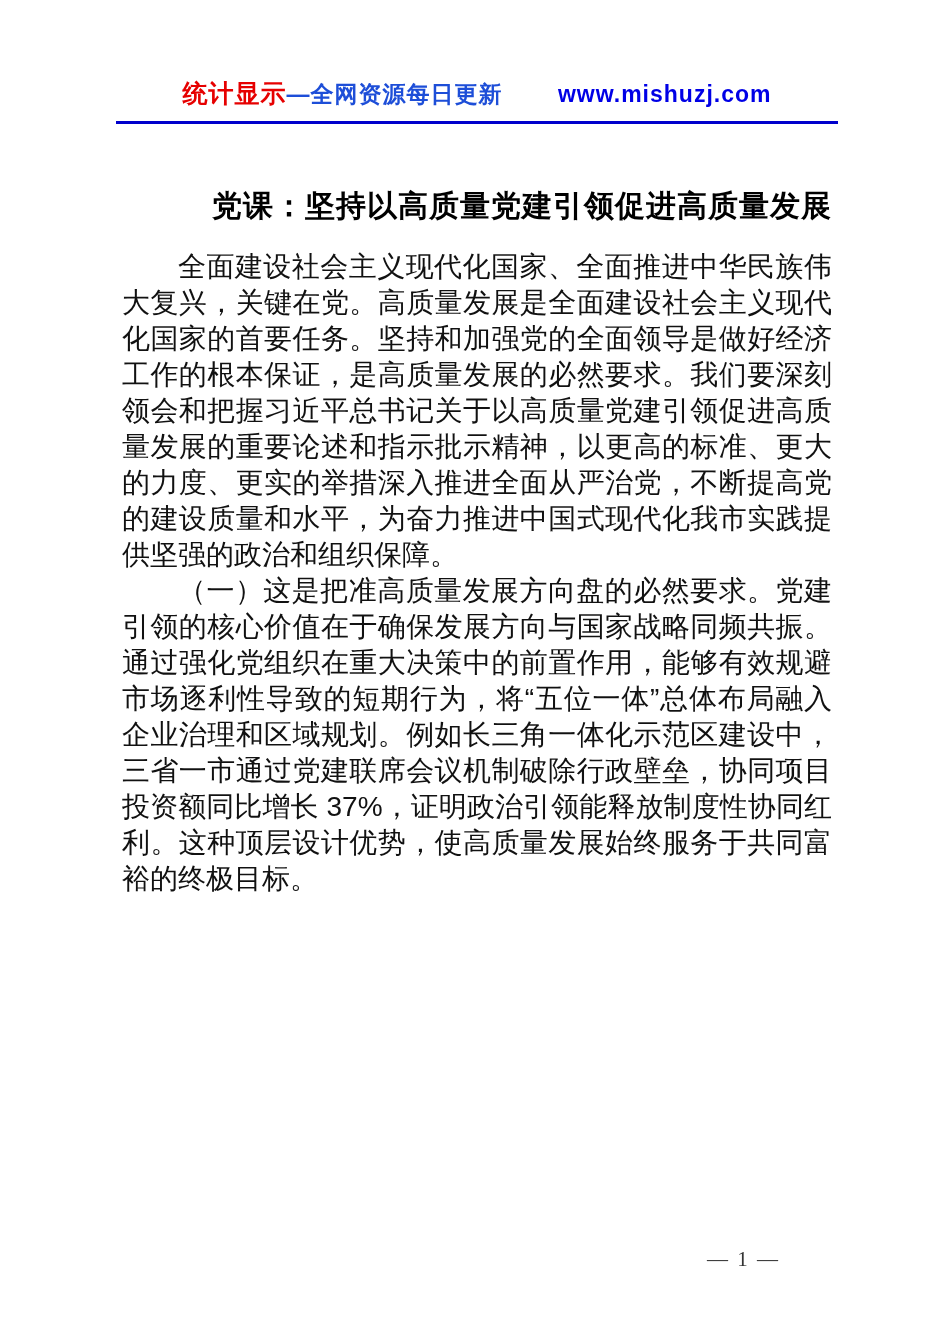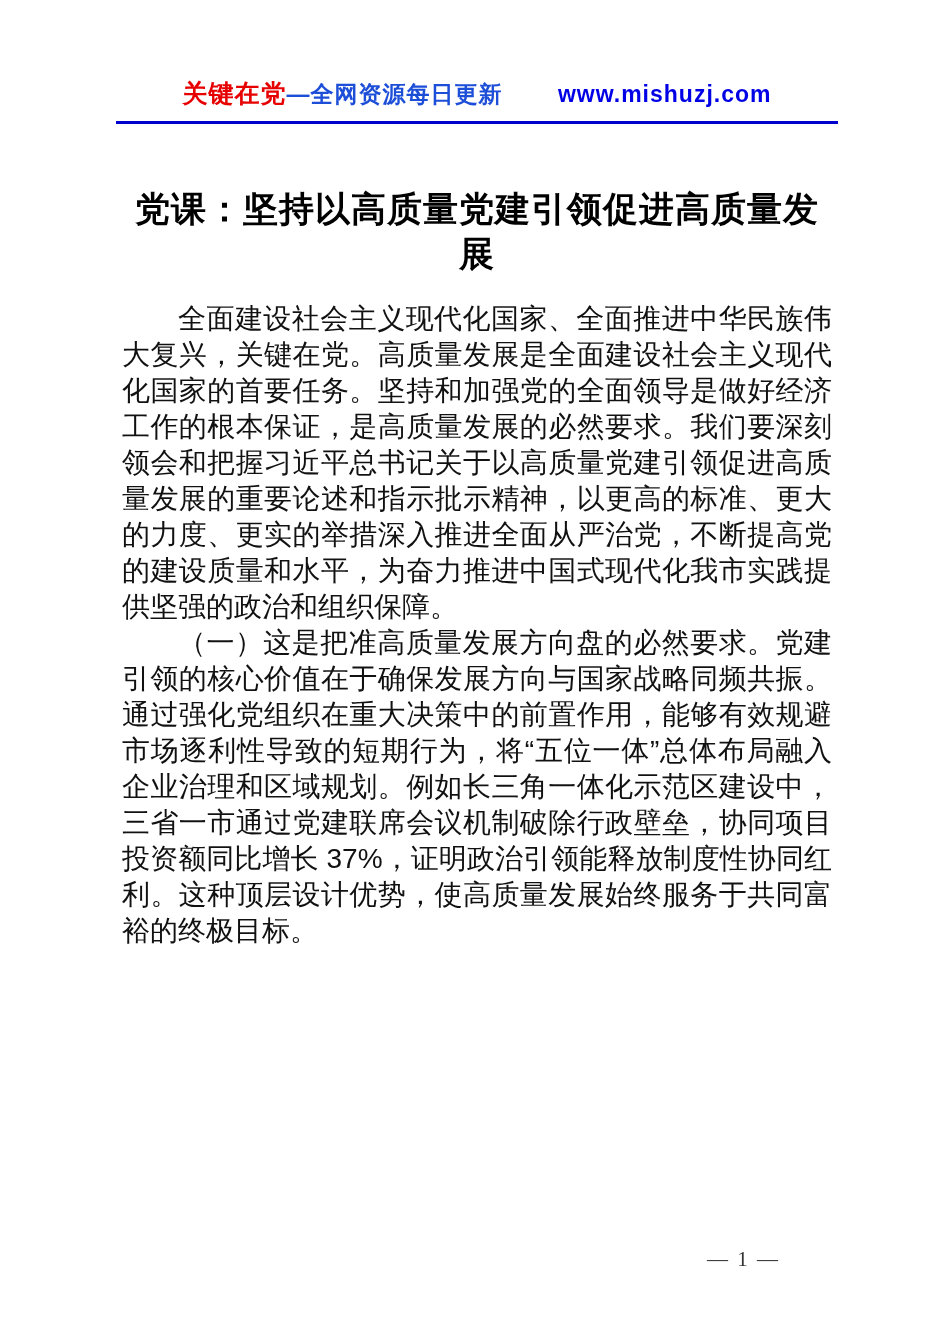--- a/index.html
+++ b/index.html
@@ -45,24 +45,24 @@
     margin-left: 48px;
   }
   .header-rule {
     border: none;
     border-top: 3px solid #0000cc;
     margin: 12px -6px 0 -6px;
   }
   
   .doc-title {
     margin: 62px 0 0 0;
-    font-size: 35px;
+    font-size: 30px;
     font-weight: 700;
     color: #000000;
-    text-align: center;
+    text-align: right;
     letter-spacing: 1px;
     line-height: 1.3;
   }
   
   .doc-body {
     margin-top: 24px;
     font-size: 28px;
     line-height: 36px;
     text-align: justify;
     color: #111111;
@@ -83,21 +83,21 @@
     font-family: "Liberation Serif", "DejaVu Serif", serif;
     letter-spacing: 2px;
   }
 </style>
 </head>
 <body>
 
 <div class="page">
 
   <div class="site-header">
-    <span class="site-name">关键在党</span><span class="site-tagline">—全网资源每日更新 </span><a class="site-url">www.mishuzj.com</a>
+    <span class="site-name">统计显示</span><span class="site-tagline">—全网资源每日更新 </span><a class="site-url">www.mishuzj.com</a>
   </div>
 
   <hr class="header-rule">
 
   <h1 class="doc-title">党课：坚持以高质量党建引领促进高质量发展</h1>
 
   <div class="doc-body">
     <p class="para">全面建设社会主义现代化国家、全面推进中华民族伟大复兴，关键在党。高质量发展是全面建设社会主义现代化国家的首要任务。坚持和加强党的全面领导是做好经济工作的根本保证，是高质量发展的必然要求。我们要深刻领会和把握习近平总书记关于以高质量党建引领促进高质量发展的重要论述和指示批示精神，以更高的标准、更大的力度、更实的举措深入推进全面从严治党，不断提高党的建设质量和水平，为奋力推进中国式现代化我市实践提供坚强的政治和组织保障。</p>
     <p class="para">（一）这是把准高质量发展方向盘的必然要求。党建引领的核心价值在于确保发展方向与国家战略同频共振。通过强化党组织在重大决策中的前置作用，能够有效规避市场逐利性导致的短期行为，将“五位一体”总体布局融入企业治理和区域规划。例如长三角一体化示范区建设中，三省一市通过党建联席会议机制破除行政壁垒，协同项目投资额同比增长 37%，证明政治引领能释放制度性协同红利。这种顶层设计优势，使高质量发展始终服务于共同富裕的终极目标。</p>
   </div>

